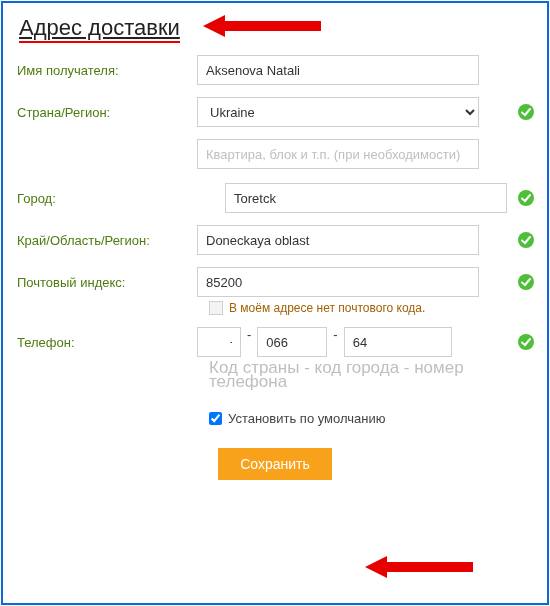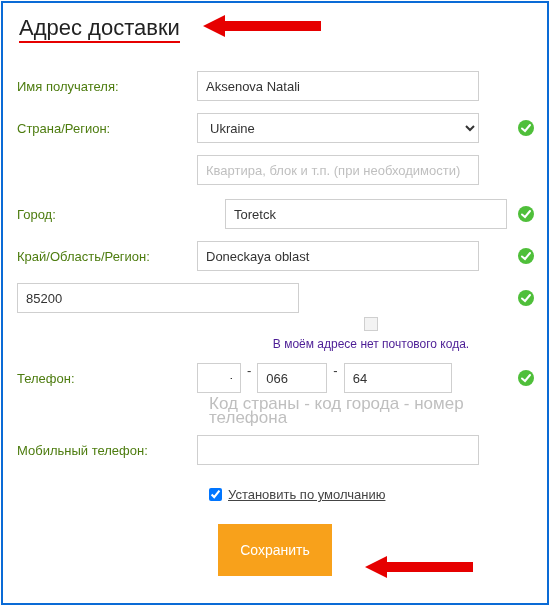--- a/index.html
+++ b/index.html
@@ -1,38 +1,38 @@
 <!DOCTYPE html>
 <html><head>
 <meta charset="utf-8">
 <style>
   *{box-sizing:border-box;margin:0;padding:0;}
   html,body{width:550px;height:606px;font-family:Arial,Helvetica,sans-serif;font-size:13px;color:#333;background:#fff;}
   .frame{width:548px;height:604px;margin:1px;border:2px solid #0a6bd6;position:relative;padding:10px 14px 14px 14px;}
-  h1.title{font-size:22px;font-weight:400;color:#222;margin:2px 0 30px 2px;}
+  h1.title{font-size:22px;font-weight:400;color:#222;margin:2px 0 14px 2px;text-decoration:underline;}
   .title .uline{border-bottom:2px solid #e60000;padding-bottom:1px;}
   .arrow-h1{position:absolute;left:200px;top:8px;}
   .arrow-btn{position:absolute;right:72px;bottom:18px;}
   .row{display:flex;align-items:center;margin-bottom:12px;position:relative;}
   .lbl{width:180px;text-align:left;padding-right:12px;color:#4d7c0f;}
   .ctrl{flex:1;display:flex;gap:6px;}
   input[type=text],select{height:30px;border:1px solid #cfcfcf;padding:0 8px;font-size:13px;color:#333;width:282px;background:#fff;}
   select{appearance:auto;}
   input.short1{width:44px;padding-left:32px;}
   input.short2{width:70px;}
   input.short3{width:108px;}
   input::placeholder{color:#bfbfbf;}
   .hint{color:#bfbfbf;font-size:17px;margin:4px 0 10px 192px;line-height:14px;}
-  .chk-line{display:flex;align-items:center;gap:6px;color:#4c1d95;font-size:12px;margin:4px 0 10px 192px;flex-direction:column;}
+  .chk-line{display:flex;align-items:center;gap:6px;color:#a16207;font-size:12px;margin:4px 0 10px 192px;}
   .chk-dis{width:14px;height:14px;border:1px solid #cfcfcf;background:#f3f3f3;}
   .ok{position:absolute;right:-2px;}
   .ok svg{display:block;}
-  .cbrow{display:flex;align-items:center;gap:6px;margin:22px 0 22px 192px;color:#444;text-decoration:underline;}
+  .cbrow{display:flex;align-items:center;gap:6px;margin:22px 0 22px 192px;color:#444;}
   .btnrow{text-align:center;margin-top:6px;}
-  button.save{background:#f8a11b;border:none;color:#fff;font-size:14px;height:52px;padding:0 22px;cursor:pointer;}
+  button.save{background:#f8a11b;border:none;color:#fff;font-size:14px;height:32px;padding:0 22px;cursor:pointer;}
 </style>
 </head>
 <body>
 
 <div class="frame">
 
   <h1 class="title"><span class="uline">Адрес доставки</span></h1>
 
   <div class="arrow-h1">
     <svg width="120" height="30">
@@ -91,20 +91,21 @@
     </div>
     <span class="ok">
       <svg width="18" height="18" viewBox="0 0 18 18">
           <circle cx="9" cy="9" r="8" fill="#4fbf3a"></circle>
           <path d="M5 9.5 L8 12 L13 6" stroke="#fff" stroke-width="2" fill="none" stroke-linecap="round"></path>
         </svg>
     </span>
   </div>
 
   <div class="row" style="margin-bottom:2px;">
+    <div class="lbl">Почтовый индекс:</div>
     <div class="ctrl">
       <input type="text" value="85200" style="">
     </div>
     <span class="ok">
       <svg width="18" height="18" viewBox="0 0 18 18">
           <circle cx="9" cy="9" r="8" fill="#4fbf3a"></circle>
           <path d="M5 9.5 L8 12 L13 6" stroke="#fff" stroke-width="2" fill="none" stroke-linecap="round"></path>
         </svg>
     </span>
   </div>
@@ -122,26 +123,20 @@
     </div>
     <span class="ok">
       <svg width="18" height="18" viewBox="0 0 18 18">
           <circle cx="9" cy="9" r="8" fill="#4fbf3a"></circle>
           <path d="M5 9.5 L8 12 L13 6" stroke="#fff" stroke-width="2" fill="none" stroke-linecap="round"></path>
         </svg>
     </span>
   </div>
   <div class="hint">Код страны - код города - номер телефона</div>
 
-  <div class="row" style="margin-top:10px;">
-    <div class="lbl">Мобильный телефон:</div>
-    <div class="ctrl">
-      <input type="text" value="" style="">
-    </div>
-  </div>
 
   <div class="cbrow">
     <input type="checkbox" checked="" style="">
     <span>Установить по умолчанию</span>
   </div>
 
   <div class="btnrow">
     <button class="save">Сохранить</button>
   </div>
 

